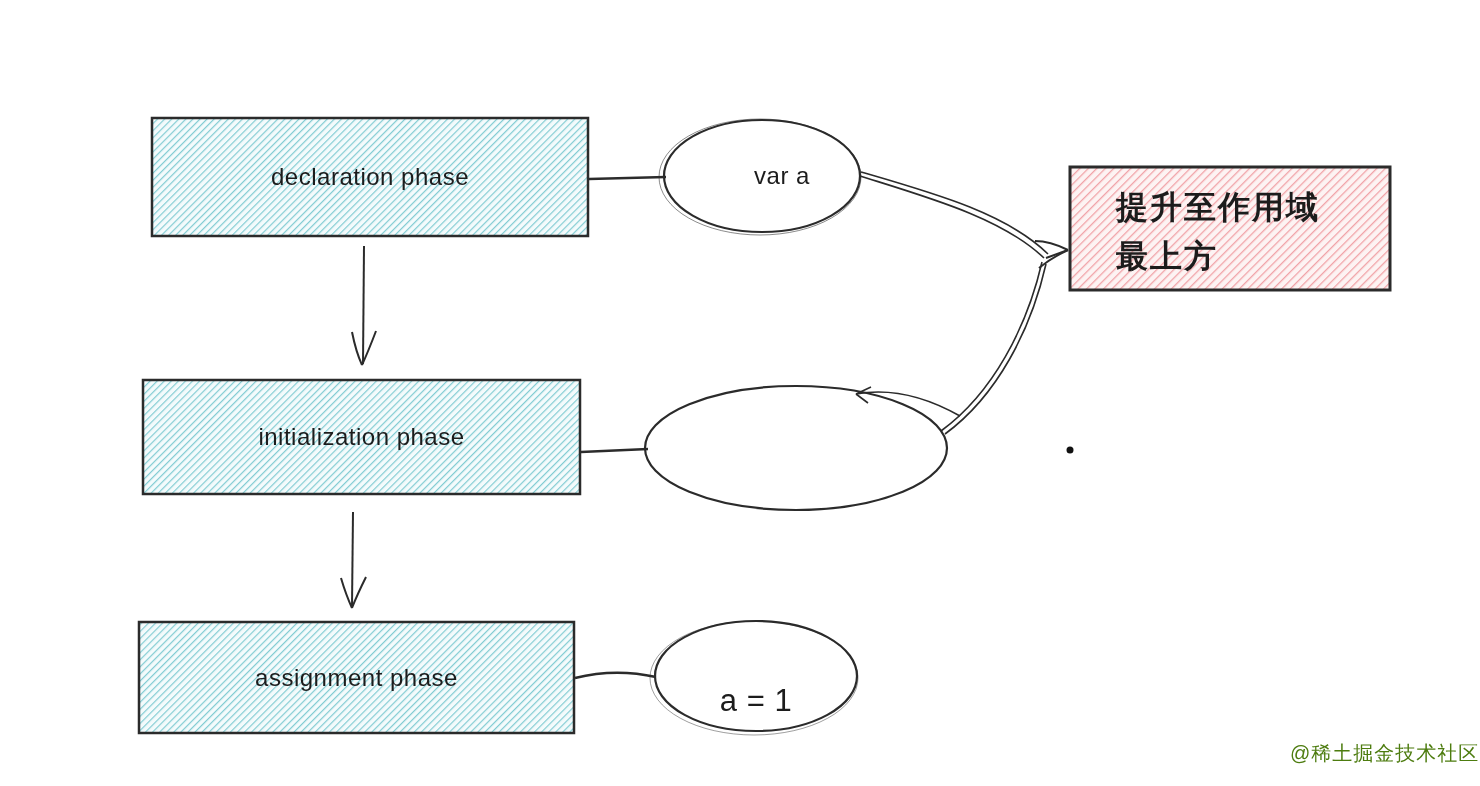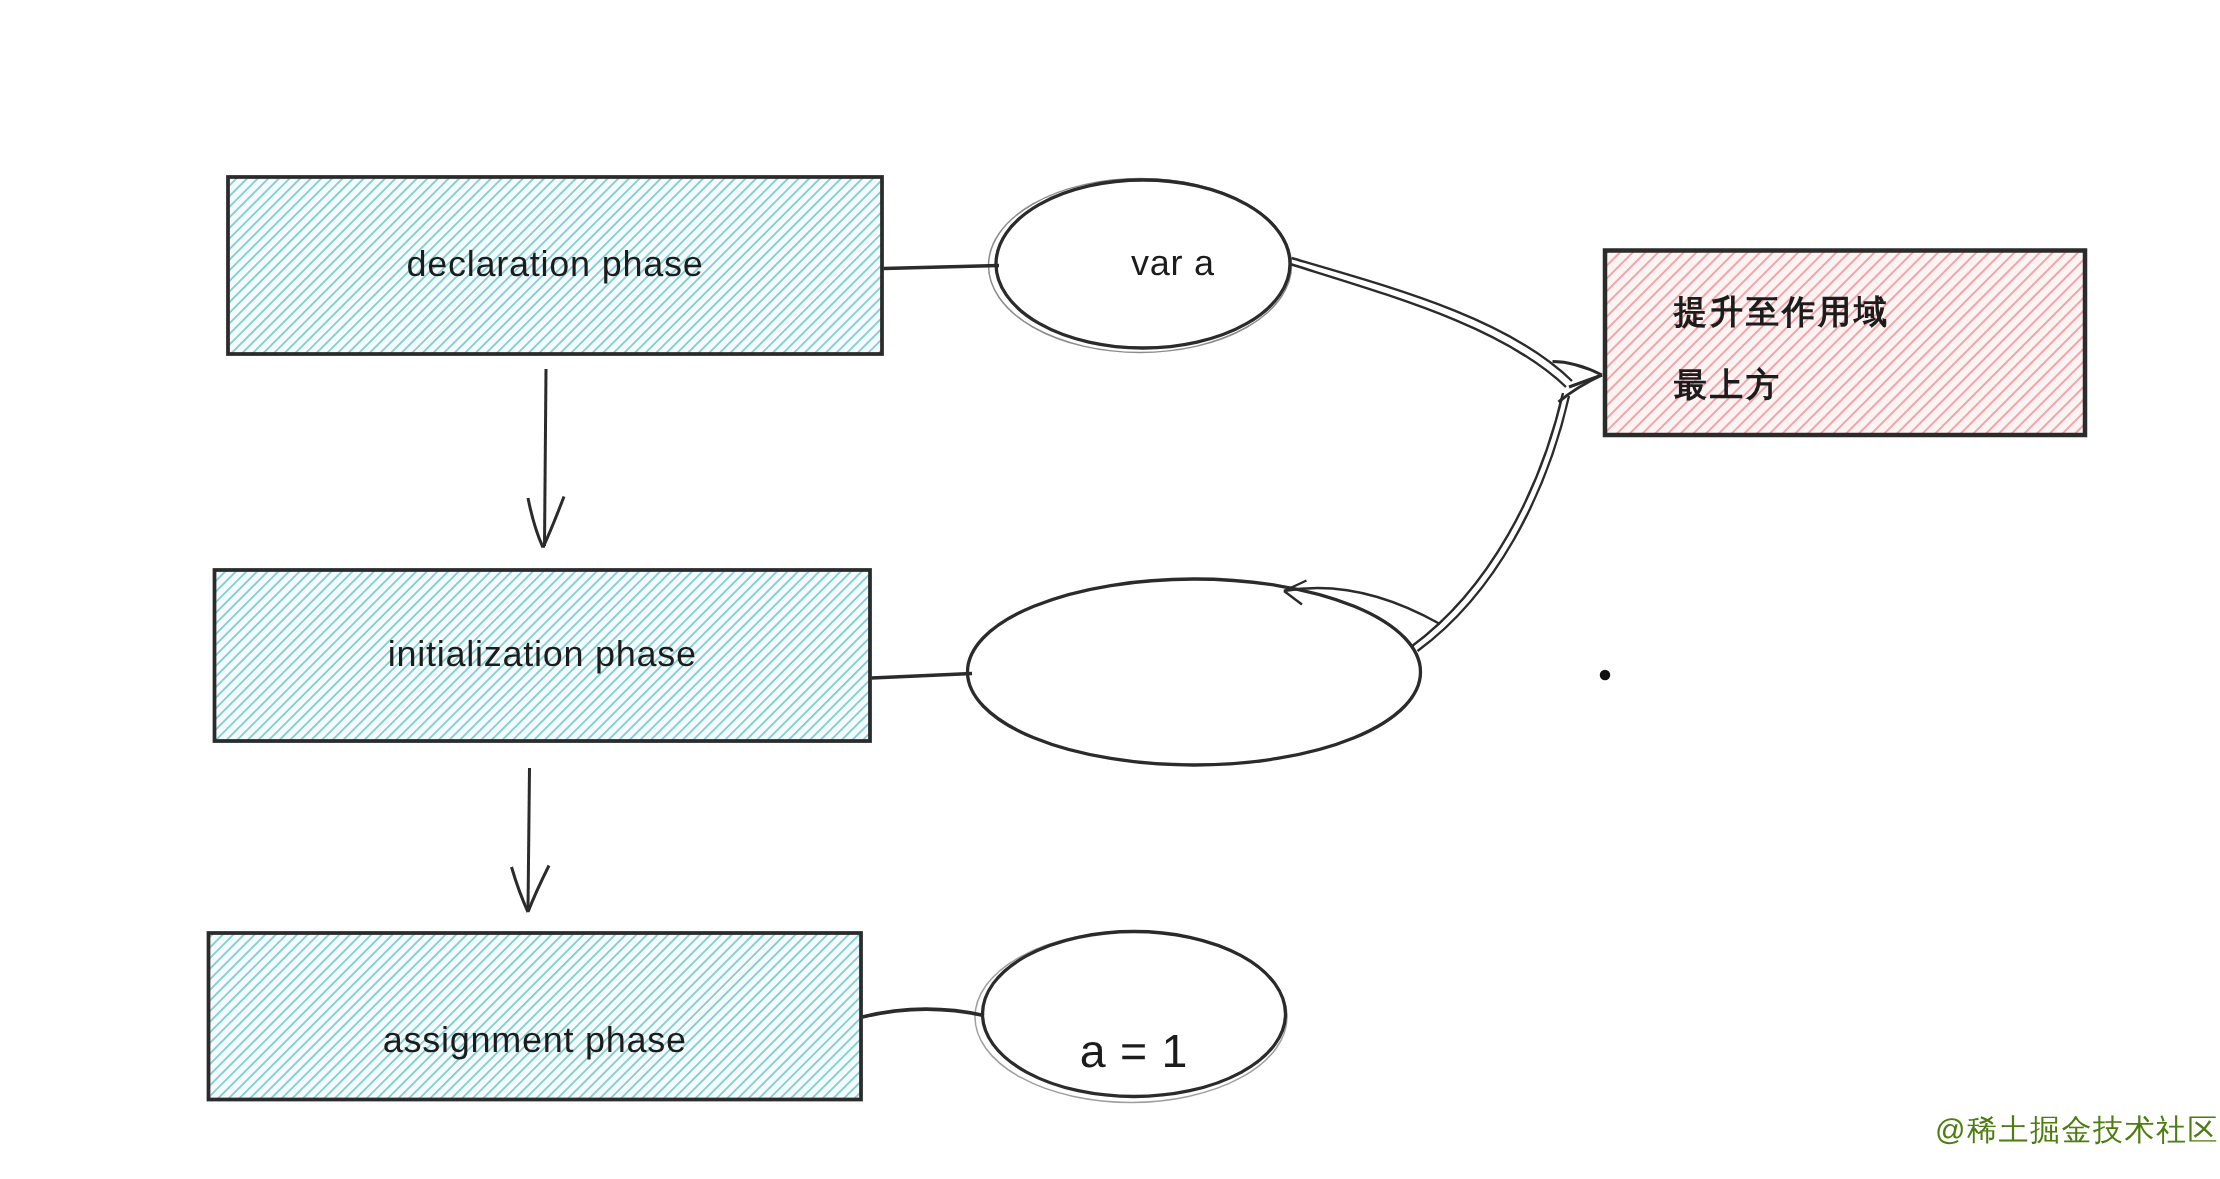--- a/index.html
+++ b/index.html
@@ -31,21 +31,21 @@
     letter-spacing: 0.5px;
     white-space: nowrap;
     pointer-events: none;
   }
   .hoist-note {
     position: absolute;
     left: 1116px;
     top: 183px;
     width: 262px;
     color: #1c1c1c;
-    font-size: 22px;
+    font-size: 32px;
     font-weight: 700;
     line-height: 49px;
     letter-spacing: 2px;
     pointer-events: none;
   }
   .watermark {
     position: absolute;
     left: 1290px;
     top: 740px;
     font-size: 20px;
@@ -105,21 +105,21 @@
     <path d="M 1046 258 L 1068 250" fill="none" stroke="#2b2b2b" stroke-width="2"></path>
     <path d="M 1068 250 Q 1050 241 1035 241 M 1068 250 Q 1051 258 1039 268" fill="none" stroke="#2b2b2b" stroke-width="2"></path>
 
     <circle cx="1070" cy="450" r="3.5" fill="#111111"></circle>
   </svg>
 
   <div class="label" style="left:152px; top:118px; width:436px; height:118px;">declaration phase</div>
 
   <div class="label" style="left:143px; top:380px; width:437px; height:114px;">initialization phase</div>
 
-  <div class="label" style="left:139px; top:622px; width:435px; height:111px;margin-top:16px;">assignment phase</div>
+  <div class="label" style="left:139px; top:622px; width:435px; height:111px;">assignment phase</div>
 
   <div class="label" style="left:684px; top:120px; width:196px; height:112px;">var a</div>
 
 
   <div class="label" style="left:655px; top:646px; width:202px; height:110px; font-size:31px;">a = 1</div>
 
   <div class="hoist-note">
     <div>提升至作用域</div>
     <div>最上方</div>
   </div>

